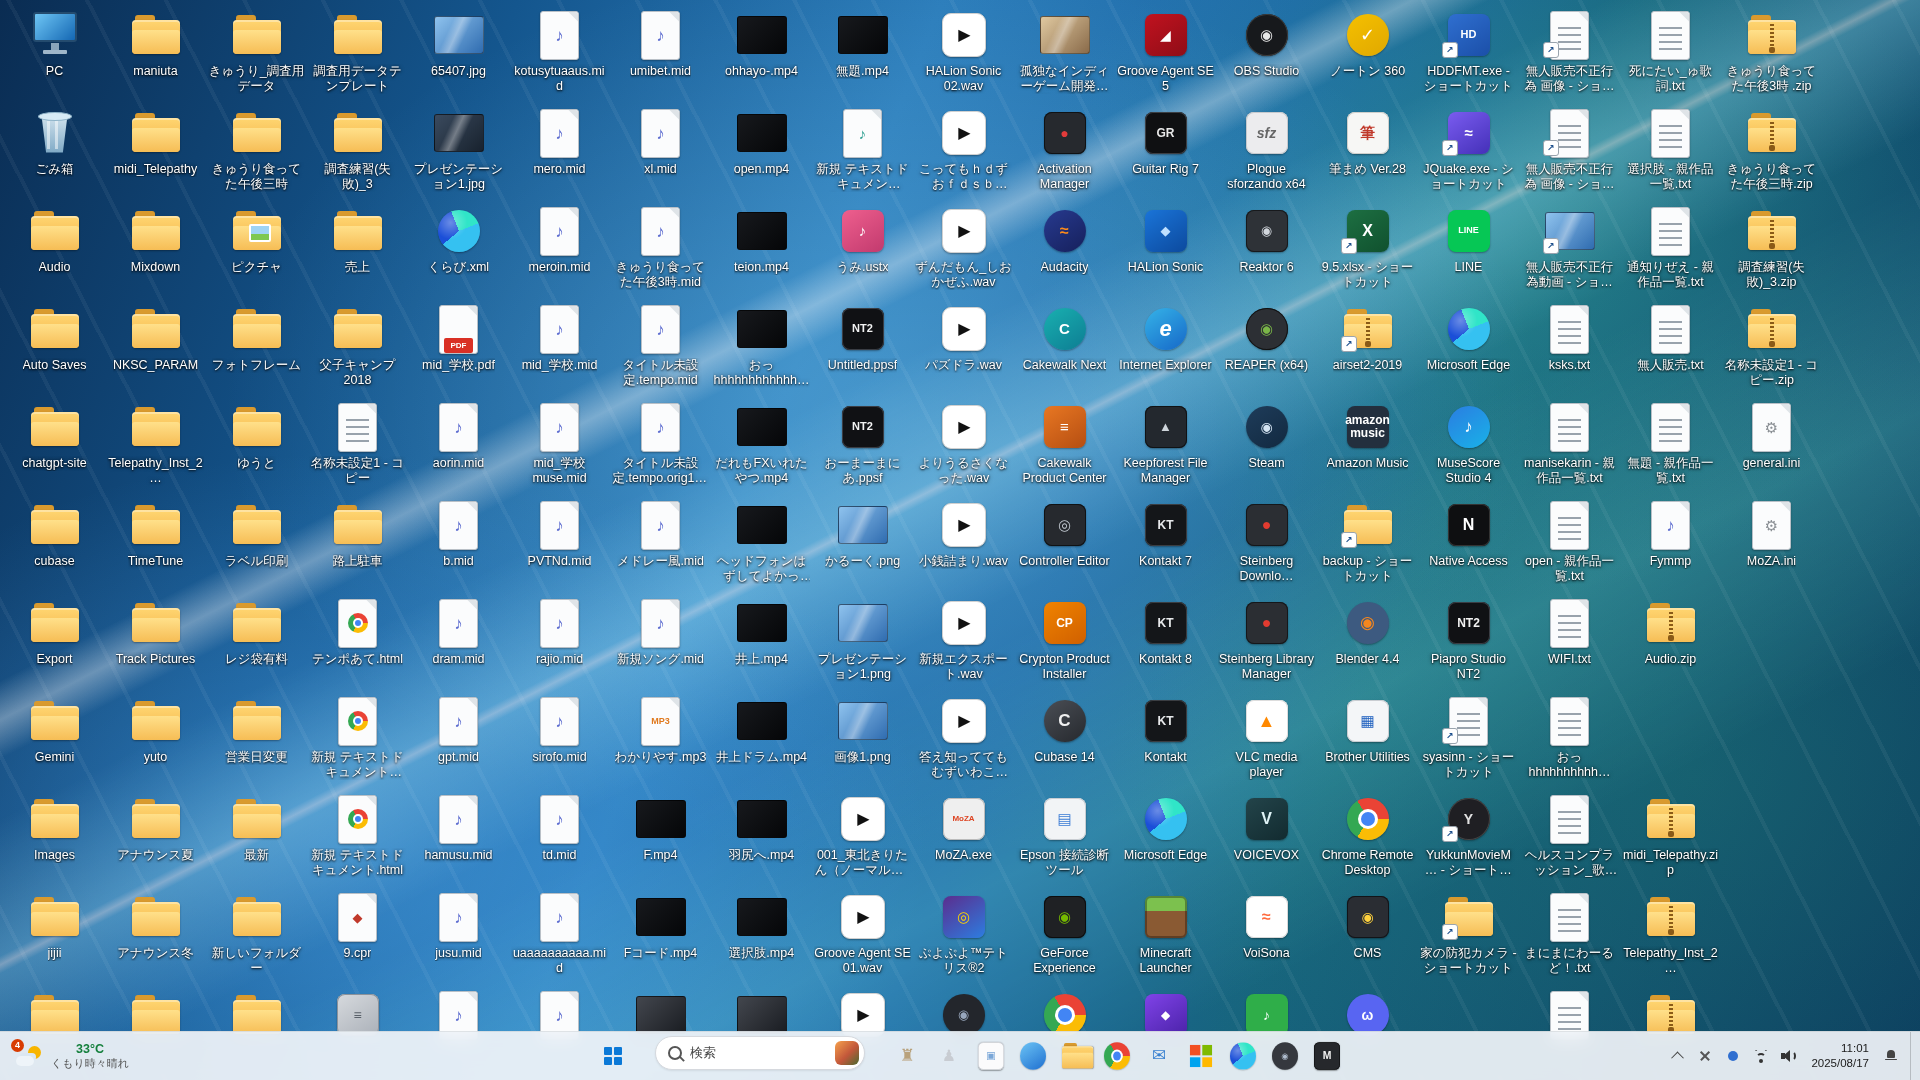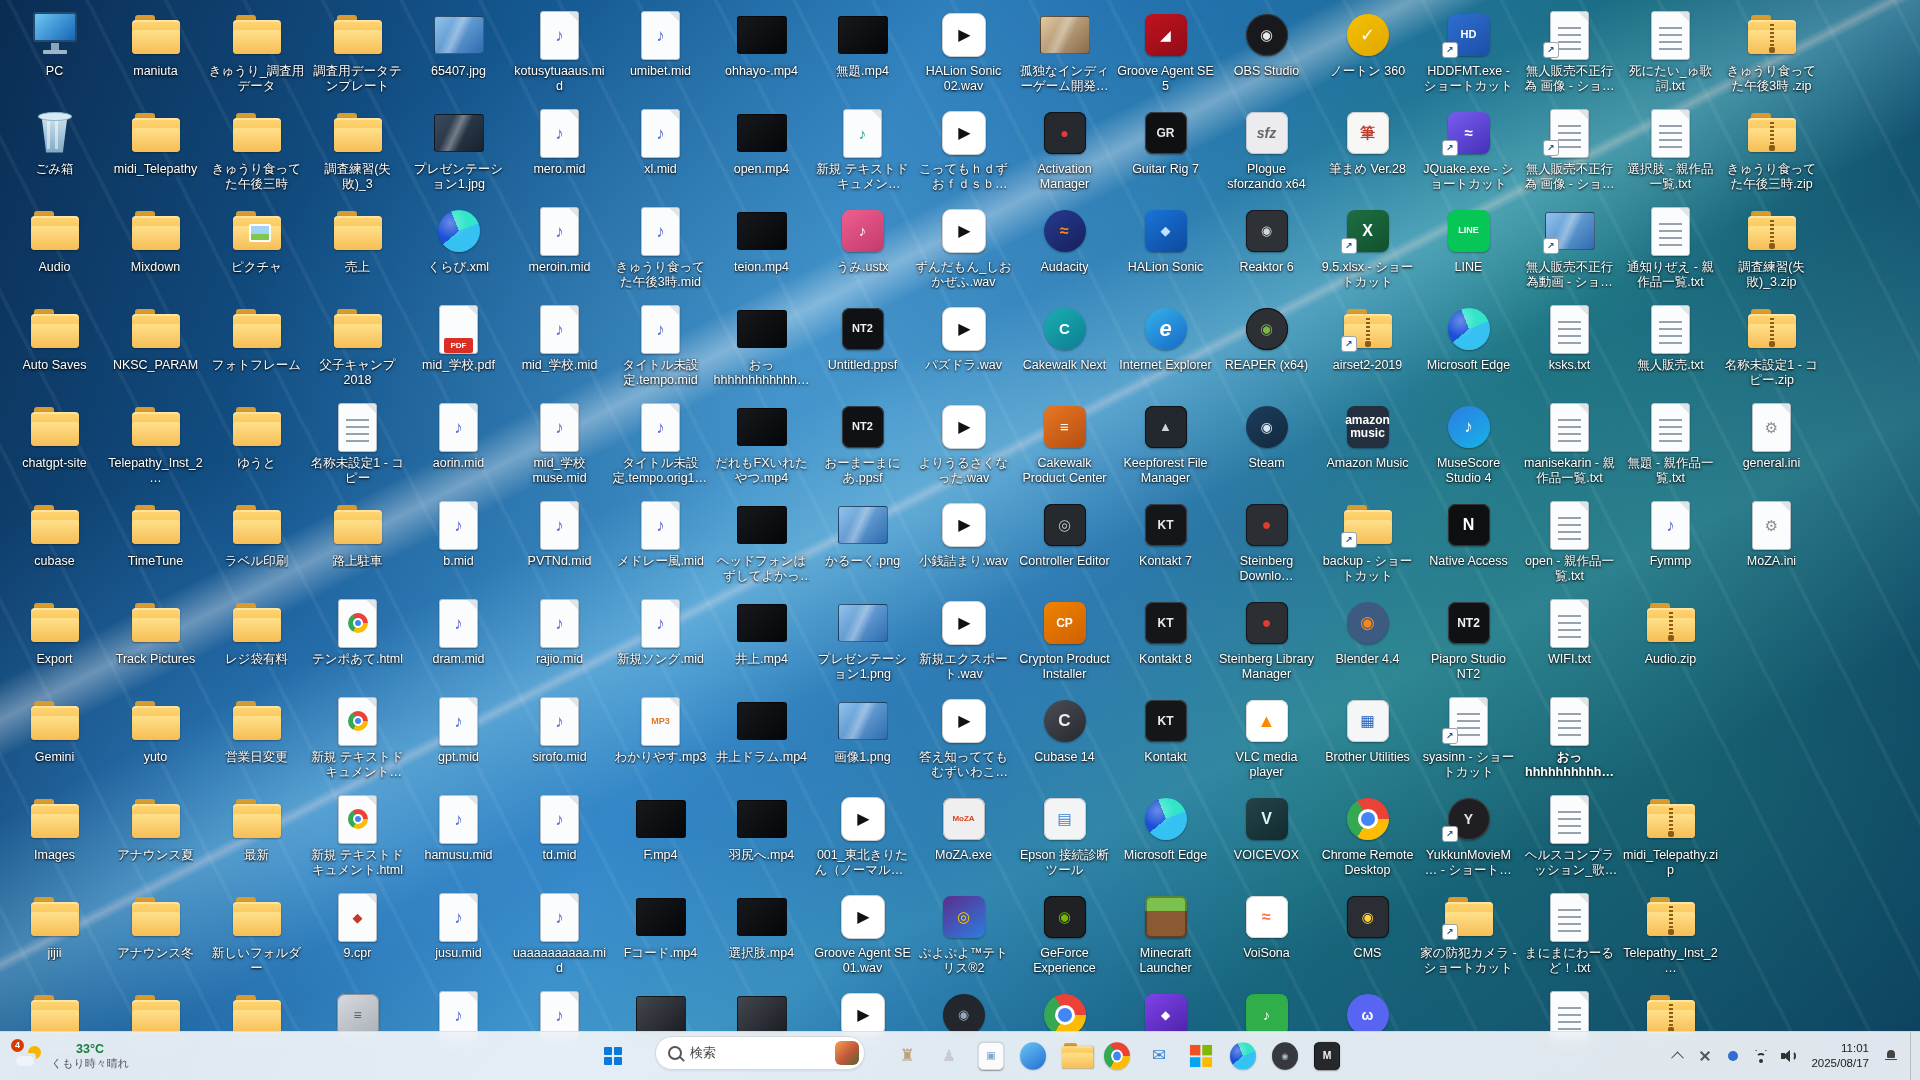--- a/index.html
+++ b/index.html
@@ -1363,21 +1363,21 @@
     <div class="cell" style="grid-area: 8 / 15;">
       <div class="icwrap">
         <div class="ic ic-page">
           <i class="fold"></i>
           <i class="lines"></i>
         </div>
         <i class="sc-arrow">↗</i>
       </div>
       <div class="lbl">syasinn - ショートカット</div>
     </div>
-    <div class="cell" style="grid-area: 8 / 16; font-weight: bold;">
+    <div class="cell" style="grid-area: 8 / 16;">
       <div class="icwrap">
         <div class="ic ic-page">
           <i class="fold"></i>
           <i class="lines"></i>
         </div>
       </div>
       <div class="lbl">おっhhhhhhhhhh…</div>
     </div>
     <div class="cell" style="grid-area: 9 / 1;">
       <div class="icwrap">

